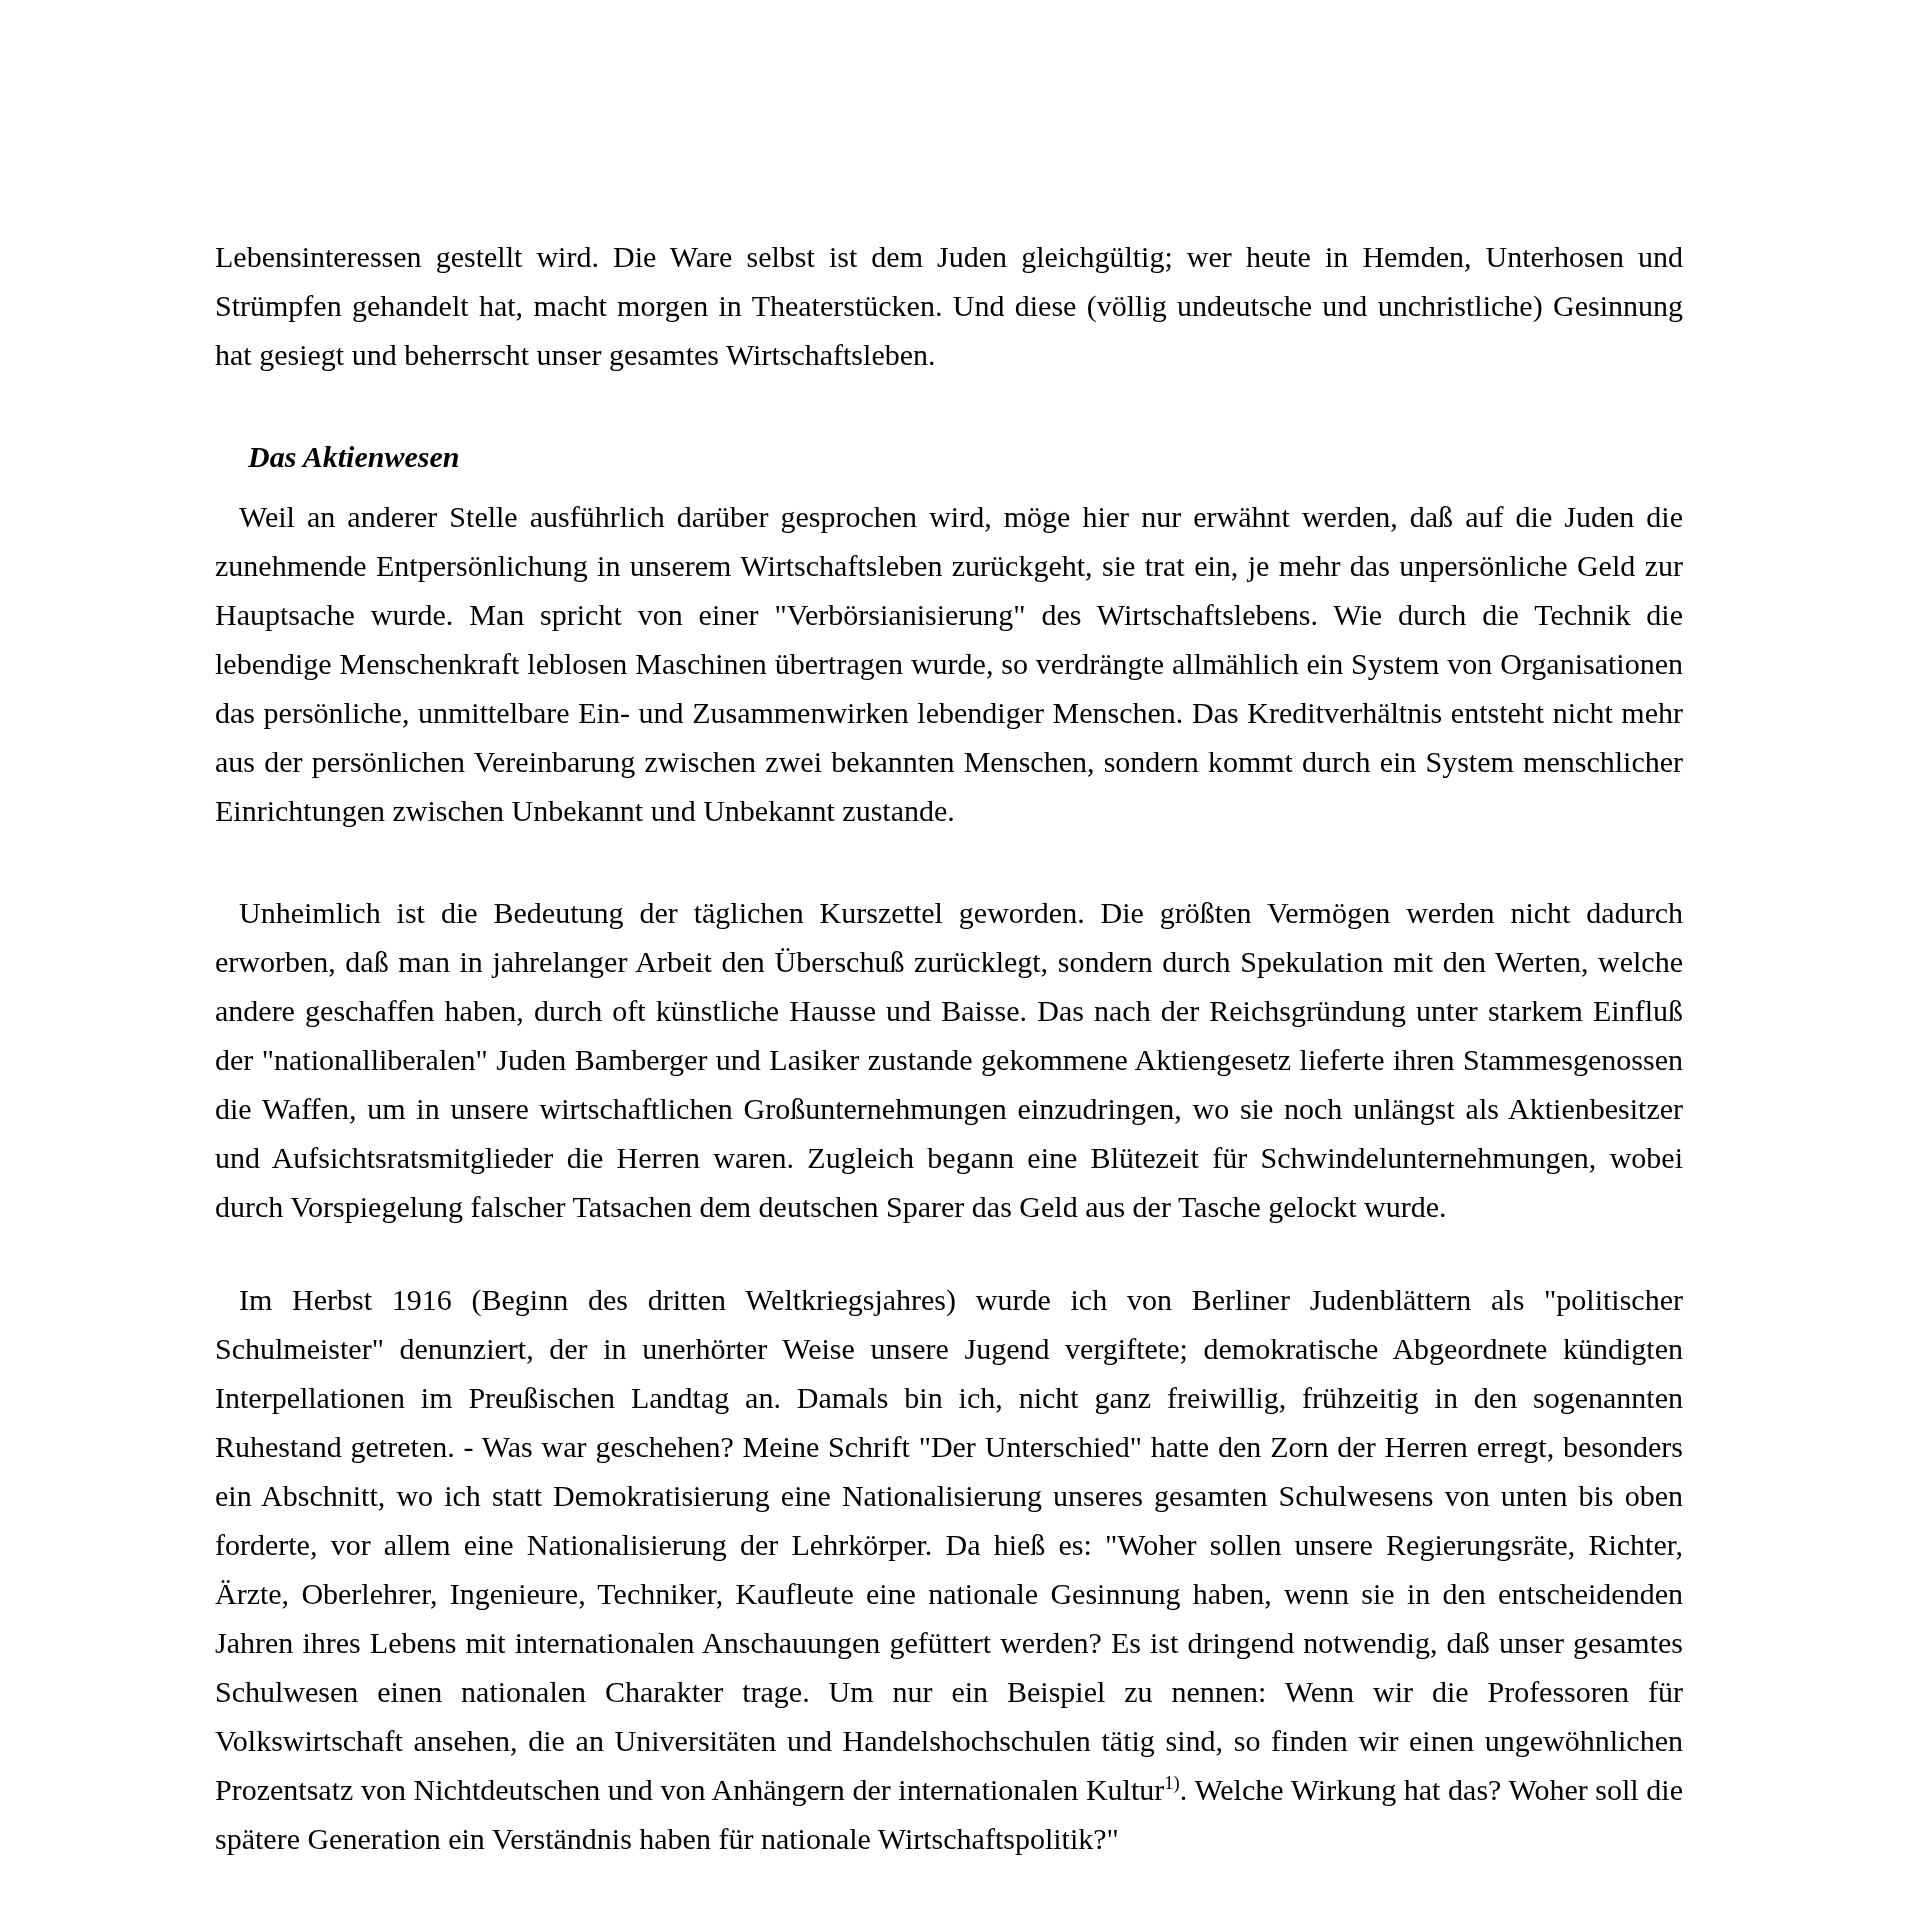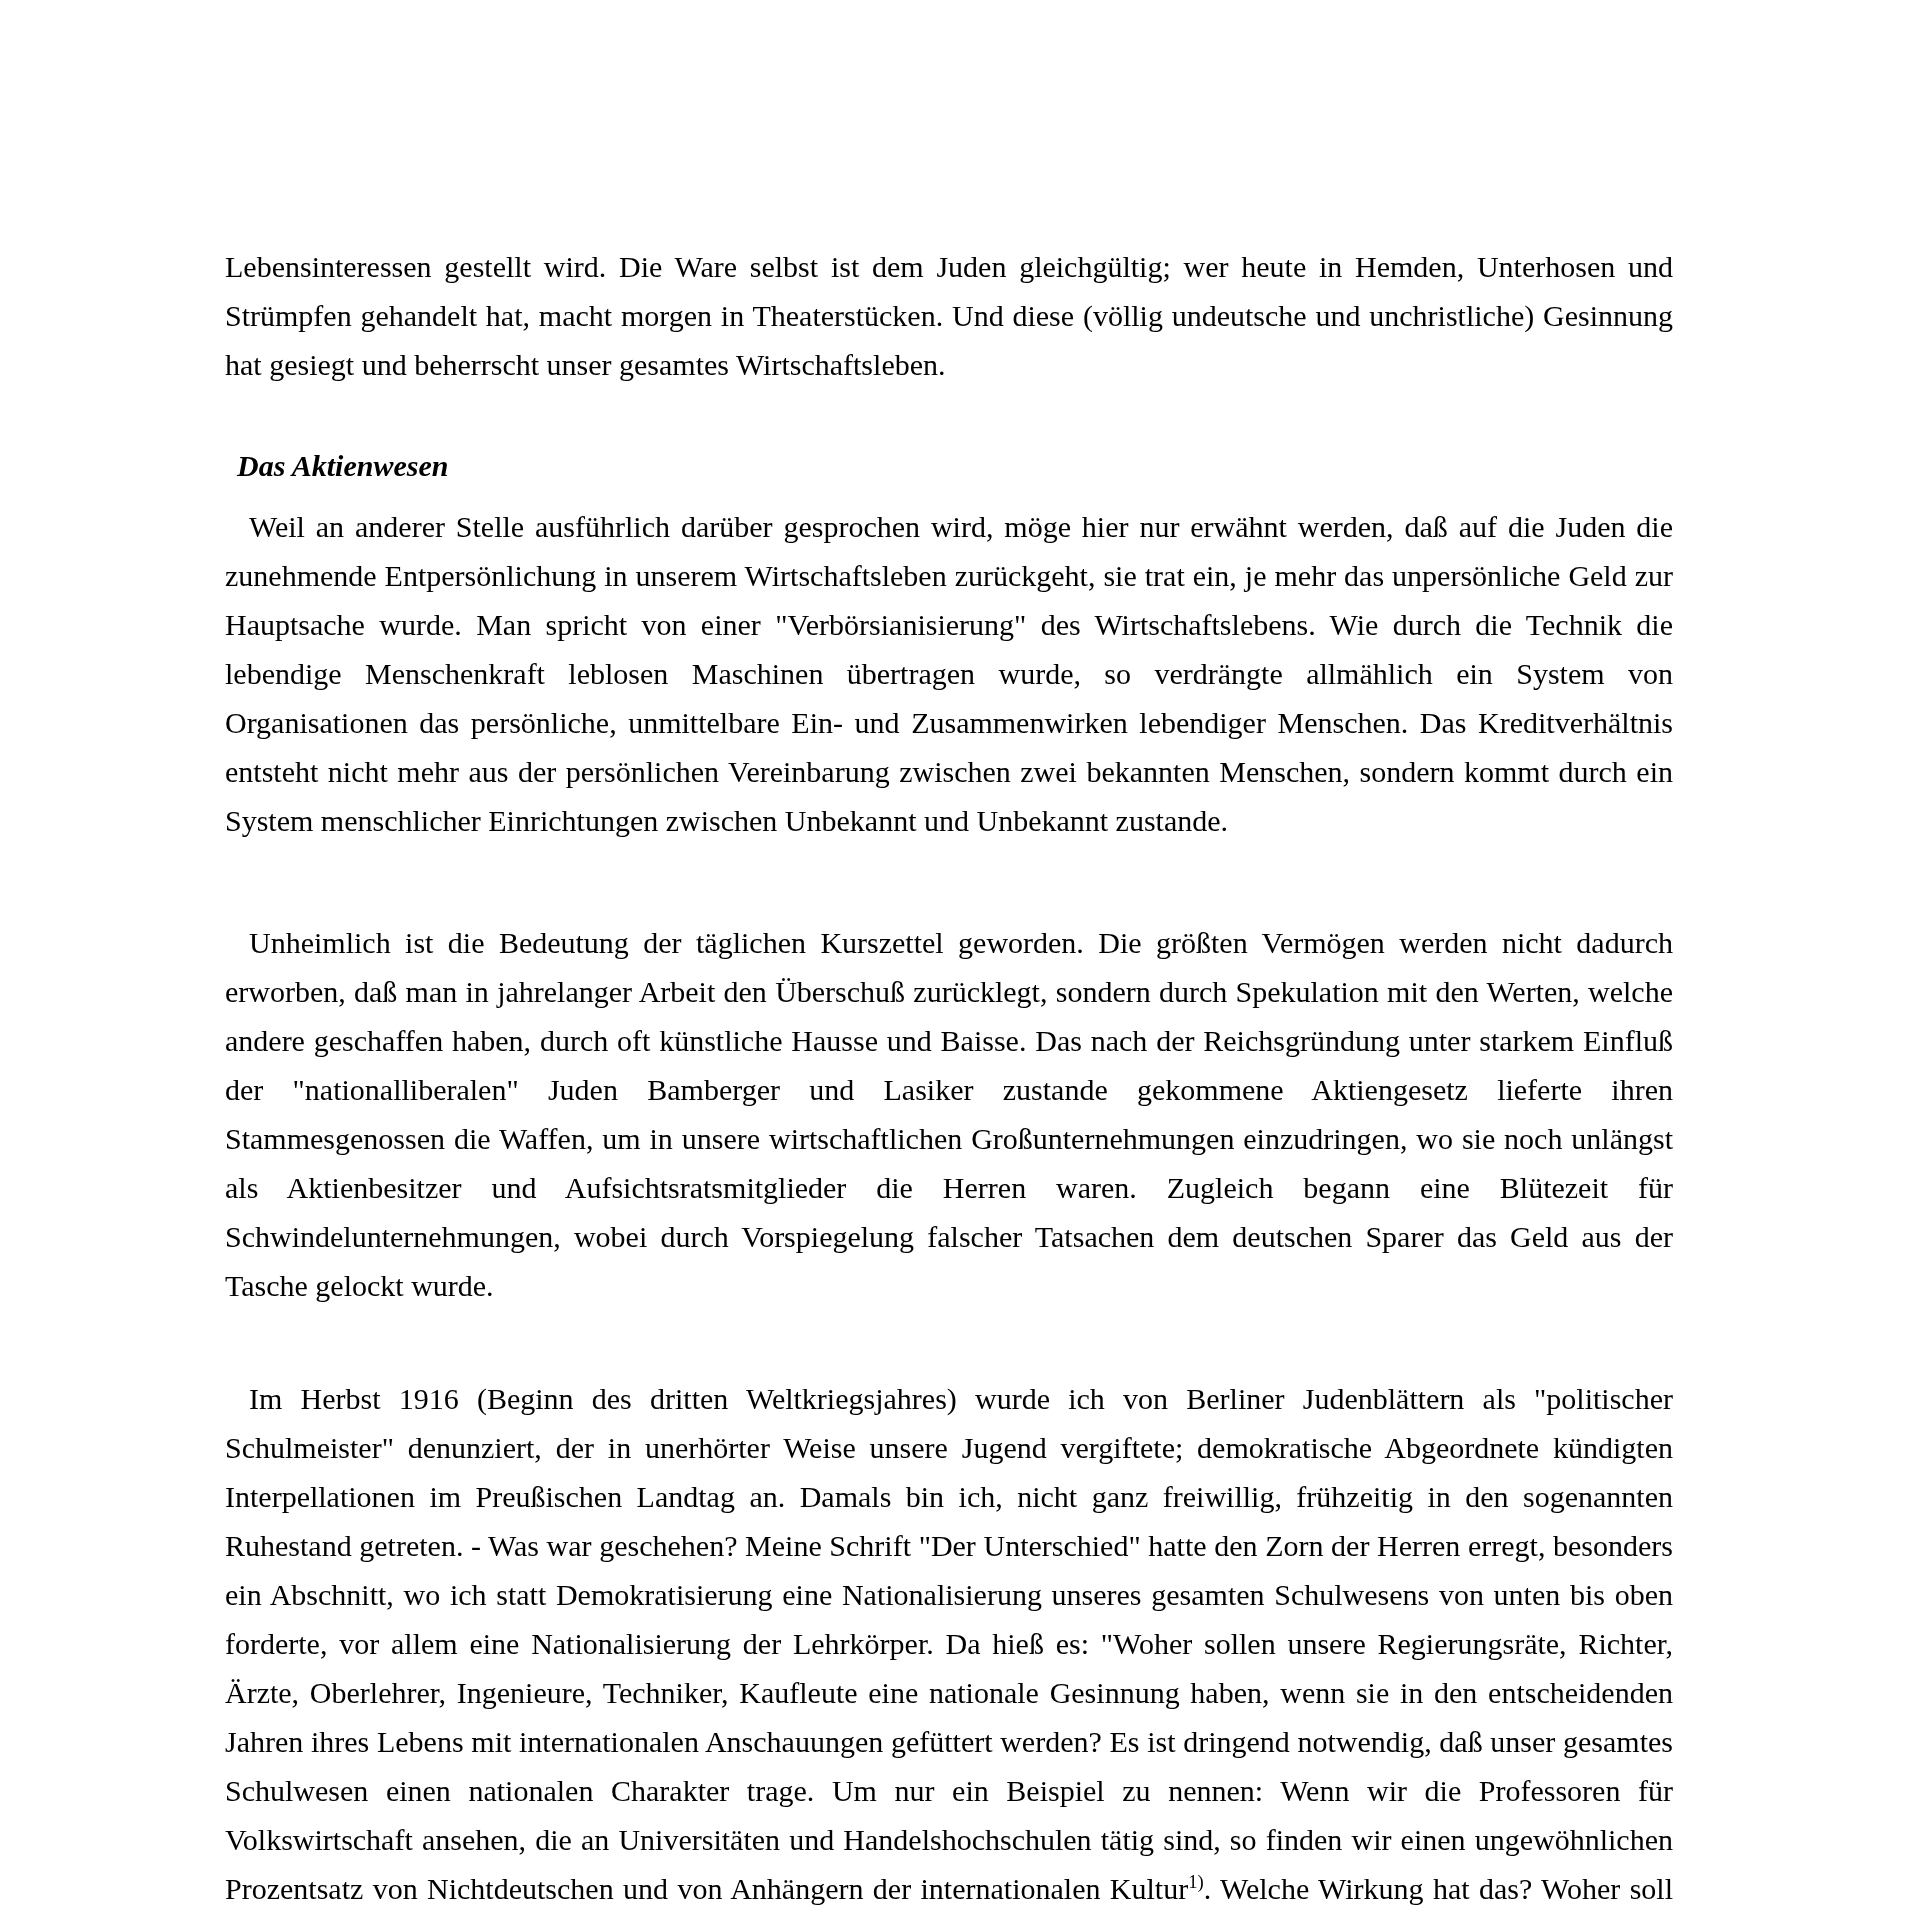--- a/index.html
+++ b/index.html
@@ -24,31 +24,31 @@
   }
   .body-text {
     font-size: 30px;
     line-height: 49px;
     text-align: justify;
     text-justify: inter-word;
     margin: 0;
     hyphens: none;
   }
   .para {
-    margin: 12px;
+    margin: 2px;
   }
   .indent {
     text-indent: 24px;
   }
   .sub-head {
     font-size: 30px;
     line-height: 49px;
     font-weight: bold;
     font-style: italic;
-    margin: 0;
+    margin: 11px;
     text-indent: 24px;
     text-align: left;
   }
   sup.fnmark {
     font-size: 0.62em;
     vertical-align: super;
     line-height: 0;
   }
   .gap-md { height: 40px; }
   .gap-lg { height: 49px; }

